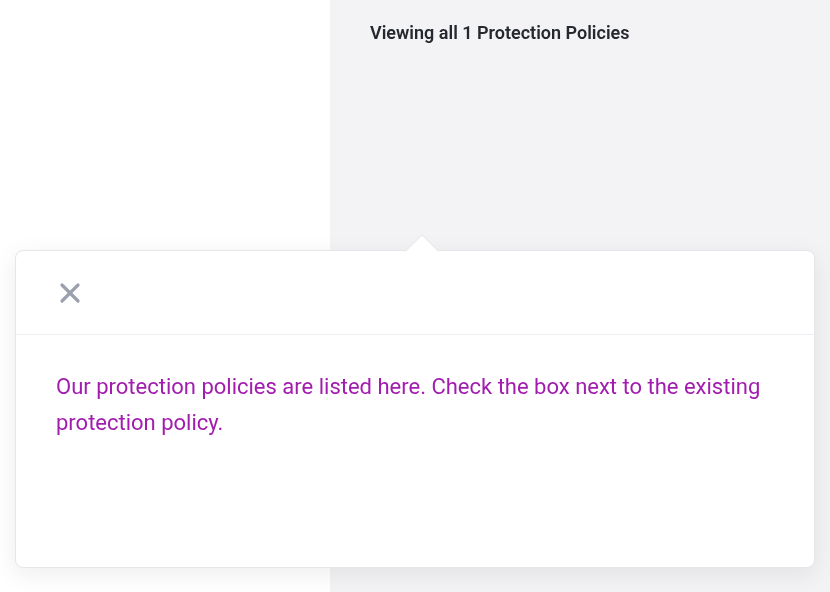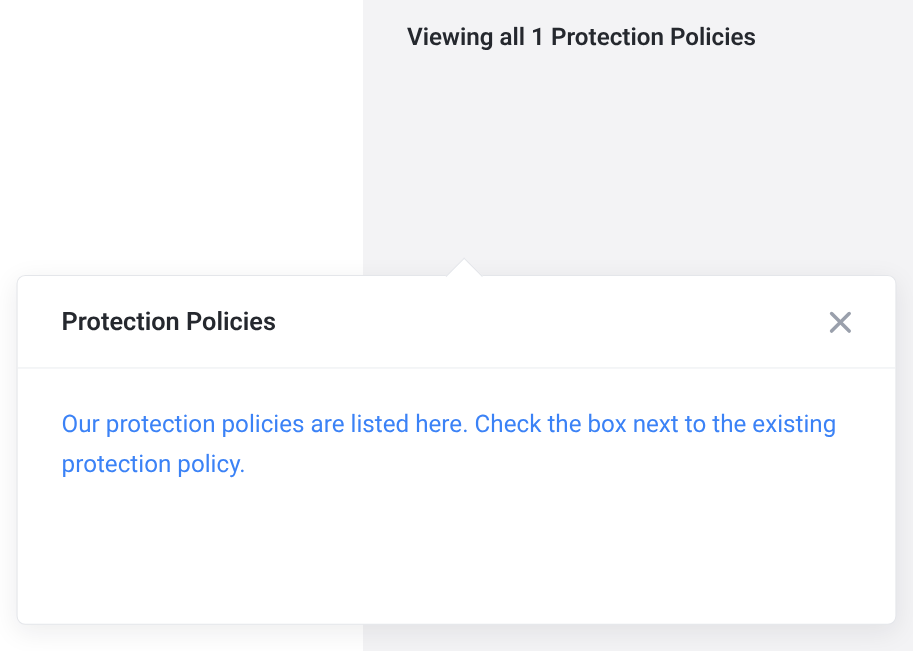--- a/index.html
+++ b/index.html
@@ -19,21 +19,21 @@
   }
   .right-pane {
     position: absolute;
     left: 330px; top: 0;
     width: 500px; height: 592px;
     background: #f3f3f5;
   }
   .view-title {
     position: absolute;
     left: 40px; top: 22px;
-    font-size: 22px;
+    font-size: 18px;
     font-weight: 600;
     color: #25282e;
   }
   
   .table-card {
     position: absolute;
     left: 40px; top: 84px;
     width: 460px;
     background: #ffffff;
     border: 1px solid #e4e6ea;
@@ -131,40 +131,39 @@
   .close-btn {
     width: 28px; height: 28px;
     display: flex; align-items: center; justify-content: center;
     cursor: pointer;
   }
   .close-btn svg { display:block; }
   .popover-body {
     padding: 34px 44px 0 40px;
     font-size: 22px;
     line-height: 1.65;
-    color: #3b82f6;
+    color: #a21caf;
     font-weight: 400;
   }
 </style>
 </head>
 <body>
 
 <div class="left-pane"></div>
 
 <div class="right-pane">
 
   <div class="view-title">Viewing all 1 Protection Policies</div>
 
 
 </div>
 
 <div class="popover">
   <div class="popover-arrow"></div>
   <div class="popover-header">
-    <div class="popover-title">Protection Policies</div>
     <div class="close-btn">
       <svg width="22" height="22" viewBox="0 0 22 22">
         <line x1="3" y1="3" x2="19" y2="19" stroke="#9aa0ac" stroke-width="3.2" stroke-linecap="round"></line>
         <line x1="19" y1="3" x2="3" y2="19" stroke="#9aa0ac" stroke-width="3.2" stroke-linecap="round"></line>
       </svg>
     </div>
   </div>
   <div class="popover-body">Our protection policies are listed here. Check the box next to the existing protection policy.</div>
 </div>
 

